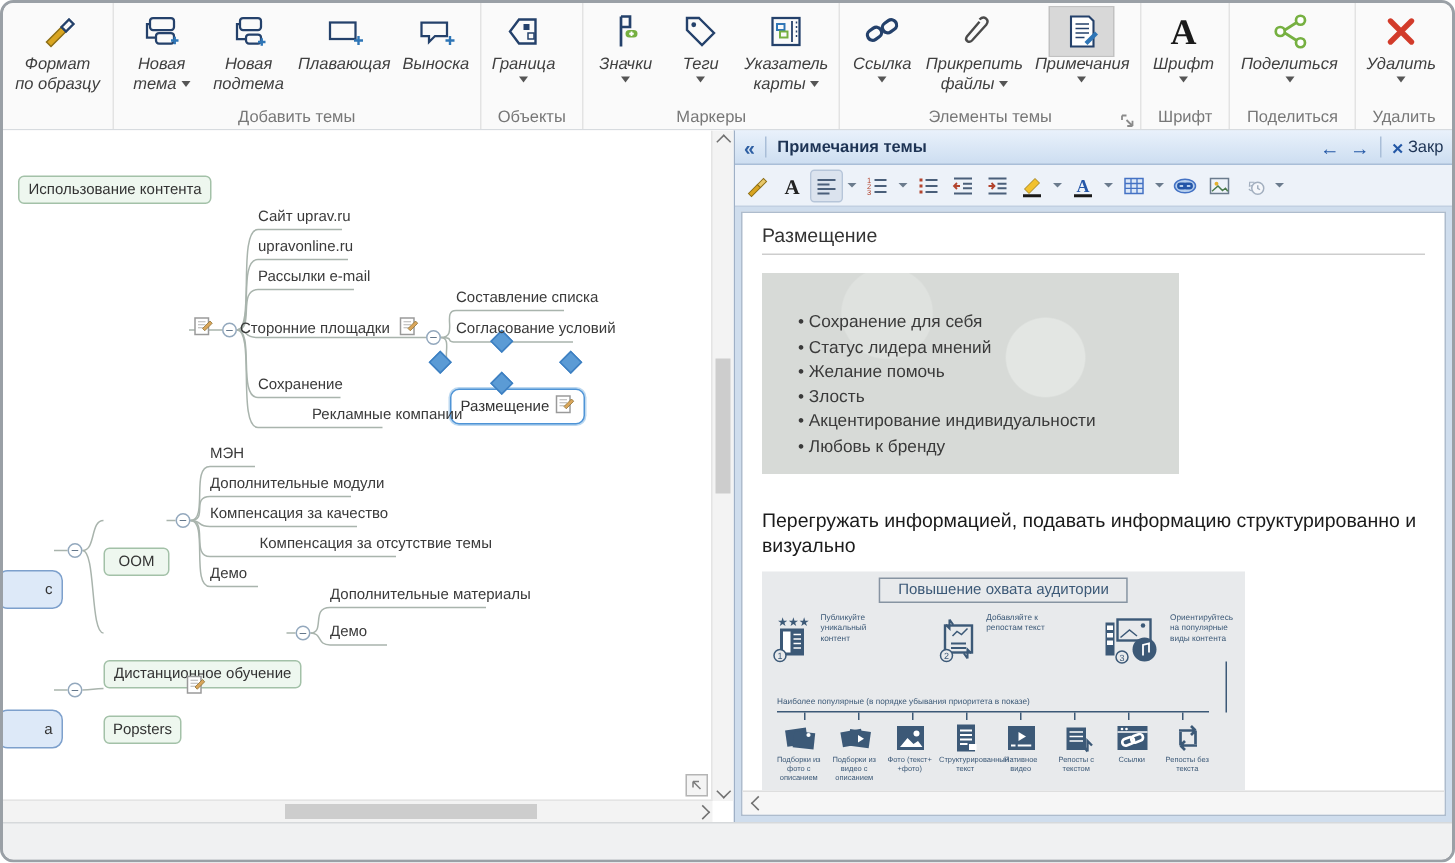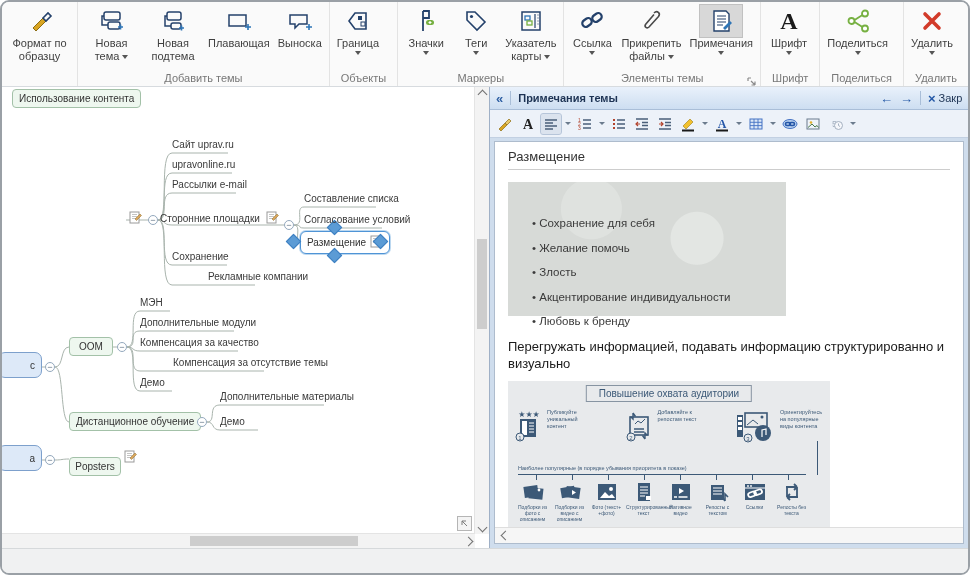--- a/index.html
+++ b/index.html
@@ -7,33 +7,33 @@
   .window{position:absolute;inset:0;border:2px solid #9aa0a6;border-radius:9px;overflow:hidden;background:#fafafa;box-sizing:border-box;}
 
   
   .ribbon{height:84px;background:#fafafa;border-bottom:1px solid #d7dbdf;display:flex;align-items:stretch;}
   .rgroup{display:flex;flex-direction:column;position:relative;padding:1px 3px 0;}
   .rgroup+.rgroup{border-left:1px solid #e3e3e3;}
   .rbuttons{flex:1;display:flex;align-items:flex-start;}
   .rbtn{display:flex;flex-direction:column;align-items:center;padding:2px 4px 0;font-size:11px;color:#3f3f3f;text-align:center;line-height:13px;cursor:default;}
   .rbtn .ic{height:30px;display:flex;align-items:center;justify-content:center;padding:1px 8px;}
   .rbtn.active .ic{background:#d8d8d8;outline:1px solid #c1c1c1;}
-  .rbtn .lbl{max-width:70px;}
+  .rbtn .lbl{max-width:70px;font-style:italic;}
   .rlabel{height:15px;font-size:11px;color:#777;text-align:center;line-height:15px;white-space:nowrap;padding:0 8px;}
   .dd{display:inline-block;width:0;height:0;border-left:3px solid transparent;border-right:3px solid transparent;border-top:4px solid #555;margin-left:3px;vertical-align:middle;}
   .dd.below{display:block;margin:1px auto 0;}
   .launcher{position:absolute;right:3px;bottom:2px;width:11px;height:11px;}
 
   
   .main{display:flex;height:461px;background:#fff;}
   .canvas{position:relative;width:487px;background:#fff;overflow:hidden;flex:none;}
   .map{position:absolute;left:10px;top:2px;width:470px;height:440px;font-size:10px;color:#3a3a3a;}
   .map svg.lines{position:absolute;left:0;top:0;}
   .lt{position:absolute;white-space:nowrap;}
-  .node{position:absolute;border:1px solid #a3c1a8;background:#eef7ef;border-radius:4px;font-size:10px;color:#333;padding:3px 6px;white-space:nowrap;display:flex;align-items:center;gap:4px;}
+  .node{position:absolute;border:1px solid #a3c1a8;background:#eef7ef;border-radius:4px;font-size:10px;color:#333;padding:3px 6px;white-space:nowrap;display:flex;align-items:center;gap:4px;margin-top:28px;}
   .node.blue{border-color:#7da0cc;background:#dde9f8;border-radius:7px;justify-content:flex-end;}
   .node.sel{border:1px solid #4f94d6;background:#fff;border-radius:6px;box-shadow:0 0 0 1px #bcd8f0;}
   .toggle{position:absolute;width:10px;height:10px;border:1px solid #93a8bd;border-radius:50%;background:#fff;font-size:9px;line-height:8px;text-align:center;color:#5e7186;box-sizing:border-box;}
   .handle{position:absolute;width:9px;height:9px;background:#5b9bd5;transform:rotate(45deg);border:1px solid #3d7fc1;}
   .noteic{display:inline-block;}
   .ovbtn{position:absolute;right:17px;bottom:17px;width:13px;height:13px;border:1px solid #b5b5b5;background:#f4f4f4;display:flex;align-items:center;justify-content:center;}
   
   .vscroll{position:absolute;right:0;top:0;bottom:14px;width:14px;background:#f3f3f3;border-left:1px solid #e4e4e4;}
   .hscroll{position:absolute;left:0;right:14px;bottom:0;height:14px;background:#f3f3f3;border-top:1px solid #e4e4e4;}
   .vthumb{position:absolute;left:2px;right:2px;top:152px;height:90px;background:#cdcdcd;}
@@ -54,21 +54,21 @@
   .phead .close .x{color:#2458a6;font-weight:bold;font-size:13px;}
   .ptoolbar{height:27px;background:#edf2f9;border-bottom:1px solid #c2d0e2;display:flex;align-items:center;padding:0 5px;gap:3px;flex:none;}
   .tbi{width:20px;height:20px;display:flex;align-items:center;justify-content:center;border-radius:2px;}
   .tbi.pressed{background:#dbe3ee;outline:1px solid #b6c5d9;}
   .tbi.disabled{opacity:.45;}
   .tdd{width:0;height:0;border-left:3px solid transparent;border-right:3px solid transparent;border-top:3px solid #6b7b8d;margin:0 1px;}
   .pcontent{flex:1;margin:3px 4px 4px;background:#fff;border:1px solid #aebccd;display:flex;flex-direction:column;overflow:hidden;}
   .pbody{flex:1;padding:7px 13px 0;overflow:hidden;}
   .note-title{font-size:13px;color:#333;padding-bottom:5px;border-bottom:1px solid #cdcdcd;}
   .img1{margin-top:12px;width:278px;height:134px;background:radial-gradient(circle at 68% 42%,#e3e6e3 0 26px,transparent 27px),radial-gradient(circle at 30% 20%,#dfe2df 0 30px,transparent 31px),#d7dad7;color:#3a3a3a;font-size:11.5px;box-sizing:border-box;padding:25px 0 0 24px;}
-  .b-item{line-height:16.5px;margin-top:8px;}
+  .b-item{line-height:16.5px;}
   .b-item::before{content:"•  ";}
   .para{font-size:13px;color:#1b1b1b;width:452px;line-height:17px;margin:22px 0 9px;}
   .infog{width:322px;height:152px;background:#e8eaec;position:relative;color:#3c5977;overflow:hidden;}
   .ig-title{position:absolute;top:4px;left:50%;transform:translateX(-50%);border:1px solid #8794a2;padding:2px 12px;font-size:10px;white-space:nowrap;}
   .ig-steps{position:absolute;top:28px;left:6px;right:4px;display:flex;justify-content:space-between;}
   .ig-step{display:flex;gap:3px;align-items:flex-start;}
   .ig-step .txt{font-size:5.5px;line-height:7px;width:44px;}
   .ig-sub{position:absolute;top:84px;left:10px;font-size:5.5px;}
   .ig-conn{position:absolute;top:93px;left:10px;width:288px;border-top:1px solid #3c5977;display:flex;}
   .ig-conn i{flex:1;display:flex;justify-content:center;}
@@ -342,21 +342,21 @@
               <path d="M6 8 L11 3 L12.5 4.5 L7.5 9.5 Z" fill="#d9a55a" stroke="#8c6d2f" stroke-width=".5"></path>
             </svg>
         </span>
 
         <div class="node" style="left:57px;top:248px;width:30px;justify-content:center;">
             <span>ООМ</span>
           </div>
         <div class="node" style="left:57px;top:323px;">
             <span>Дистанционное обучение</span>
           </div>
-        <div class="node" style="left:57px;top:368px;width:38px;justify-content:center;align-items:center;">
+        <div class="node" style="left:57px;top:360px;width:38px;justify-content:center;align-items:center;">
             <span>Popsters</span>
           </div>
         <span style="position:absolute;left:112px;top:361px;" class="noteic">
           <svg width="13" height="13" viewBox="0 0 13 13">
               <rect x="1" y="1" width="9" height="11" fill="#fff" stroke="#9a9a9a"></rect>
               <path d="M3 3.5 h5 M3 5.5 h5 M3 7.5 h5" stroke="#b5b5b5" stroke-width=".8"></path>
               <path d="M6 8 L11 3 L12.5 4.5 L7.5 9.5 Z" fill="#d9a55a" stroke="#8c6d2f" stroke-width=".5"></path>
             </svg>
         </span>
 
@@ -545,20 +545,21 @@
         <span class="tdd"></span>
       </div>
 
       <div class="pcontent">
         <div class="pbody">
           <div class="note-title">Размещение</div>
 
           <div class="img1">
 
           <div class="b-item"><span>Сохранение для себя</span></div>
+              <div class="b-item"><span>Статус лидера мнений</span></div>
               <div class="b-item"><span>Желание помочь</span></div>
               <div class="b-item"><span>Злость</span></div>
               <div class="b-item"><span>Акцентирование индивидуальности</span></div>
               <div class="b-item"><span>Любовь к бренду</span></div>
             </div>
 
           <div class="para">Перегружать информацией, подавать информацию структурированно и визуально</div>
 
           <div class="infog">
             <div class="ig-title">Повышение охвата аудитории</div>

